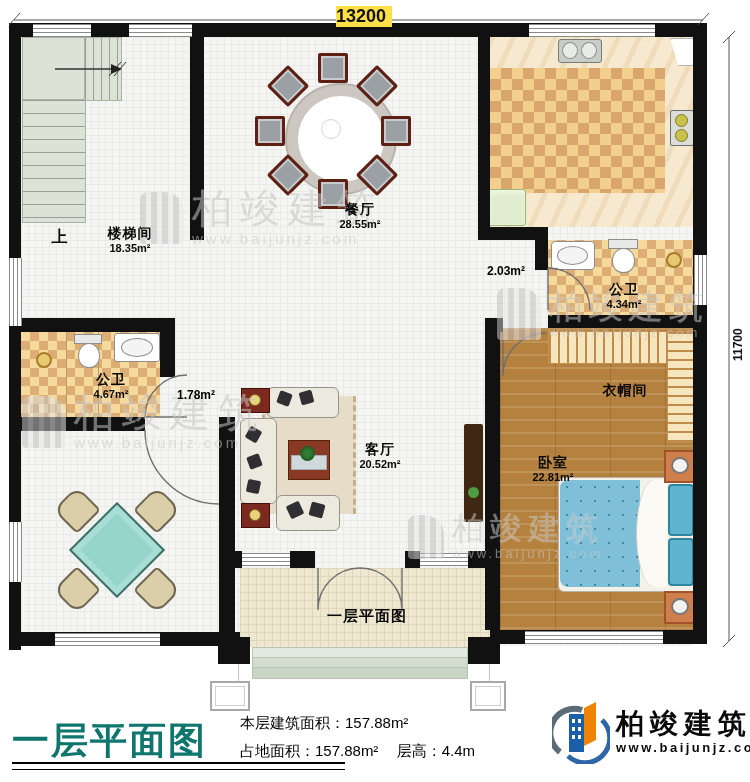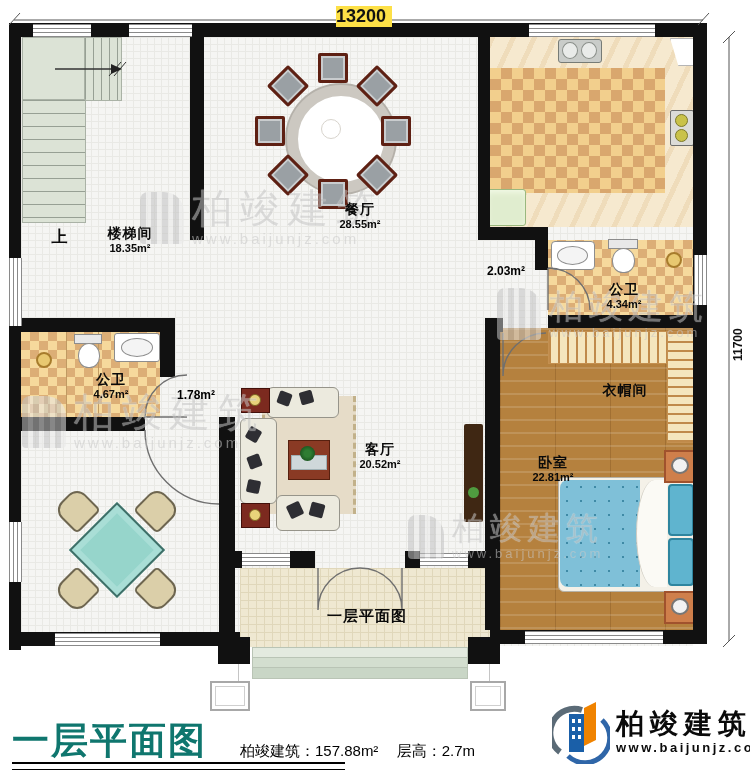--- a/index.html
+++ b/index.html
@@ -286,24 +286,27 @@
   </div>
 
   <div class="abs" style="left:336px;top:6px;width:56px;text-align:left;font-size:18px;font-weight:600;background:#fde047;color:#111;">13200</div>
   <div class="abs" style="left:731px;top:310px;width:16px;height:70px;font-size:12px;font-weight:600;color:#111;writing-mode:vertical-rl;transform:rotate(180deg);text-align:center;">11700</div>
 
   <div class="abs" style="left:12px;top:716px;font-size:37px;font-weight:700;color:#0f766e;letter-spacing:2px;">
     <span>一层平面图</span>
   </div>
   <div class="abs" style="left:12px;top:762px;width:333px;height:5px;border-top:2.5px solid #000;border-bottom:1.5px solid #000;"></div>
 
+  <div class="info-line" style="left:240px;top:714px;">
+    <span>本层建筑面积：</span><span>157.88m²</span>
+  </div>
   <div class="info-line" style="left:240px;top:742px;">
-    <span>柏竣建筑：</span><span>157.88m²</span>
+    <span>占地面积：</span><span>157.88m²</span>
     <span style="display:inline-block;width:10px;"></span>
-    <span>层高：</span><span>2.7m</span>
+    <span>层高：</span><span>4.4m</span>
   </div>
 
   <div class="abs" style="left:552px;top:700px;display:flex;align-items:center;gap:6px;">
     <svg width="58" height="64" viewBox="0 0 58 64">
       <path d="M 8 52 A 24 24 0 0 1 30 10" fill="none" stroke="#5b6b77" stroke-width="6"></path>
       <path d="M 50 20 A 24 24 0 0 1 16 56" fill="none" stroke="#2f66a8" stroke-width="5"></path>
       <rect x="17" y="14" width="15" height="38" fill="#1a5fa8"></rect>
       <polygon points="32,8 44,2 44,40 32,46" fill="#f08300"></polygon>
       <g fill="#fff">
         <rect x="20" y="19" width="3" height="4"></rect>

